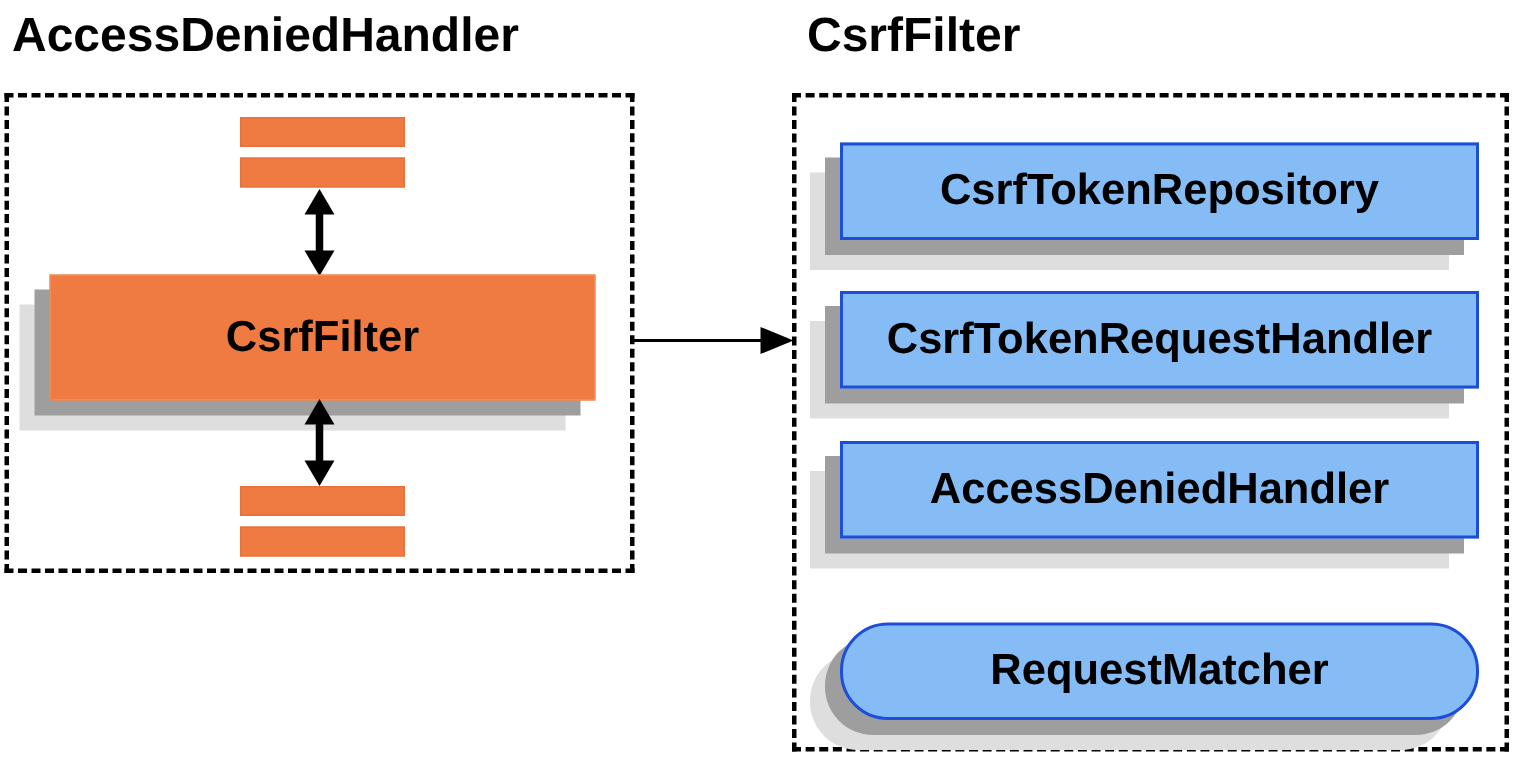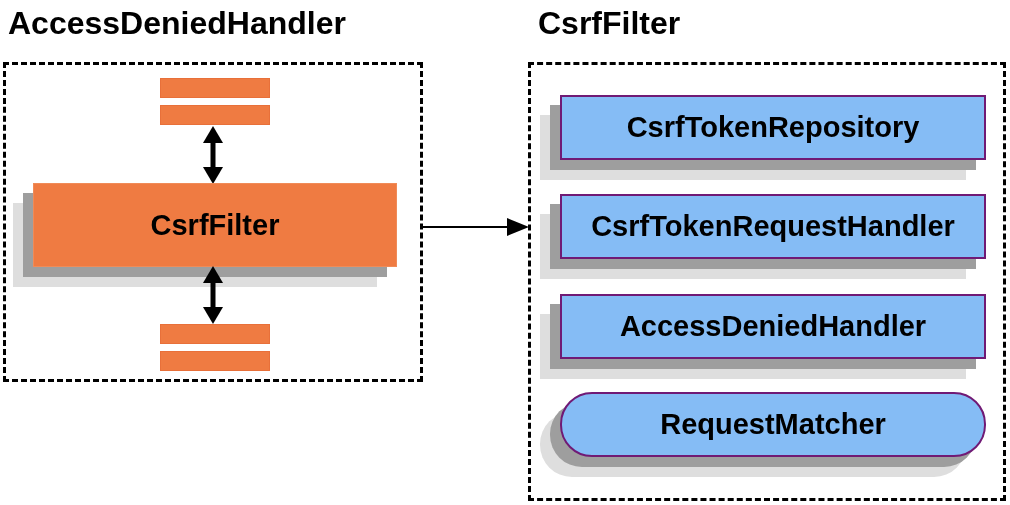--- a/index.html
+++ b/index.html
@@ -60,27 +60,27 @@
     height: 82px;
     background: #EF7B42;
     border: 1px solid #F08B58;
     font-size: 29px;
   }
   .blue-node {
     left: 560px;
     width: 422px;
     height: 61px;
     background: #85BCF5;
-    border: 2px solid #701a75;
+    border: 2px solid #1d4ed8;
     font-size: 29px;
   }
   .blue-1 { top: 95px; }
   .blue-2 { top: 194px; }
   .blue-3 { top: 294px; }
-  .blue-4 { top: 392px; border-radius: 32px; }
+  .blue-4 { top: 415px; border-radius: 32px; }
 
   .arrow-svg { position: absolute; display: block; }
   .varrow-1 { left: 196px; top: 126px; }
   .varrow-2 { left: 196px; top: 266px; }
   .harrow   { left: 422px; top: 216px; }
 </style>
 </head>
 <body>
 
 <div id="canvas">

